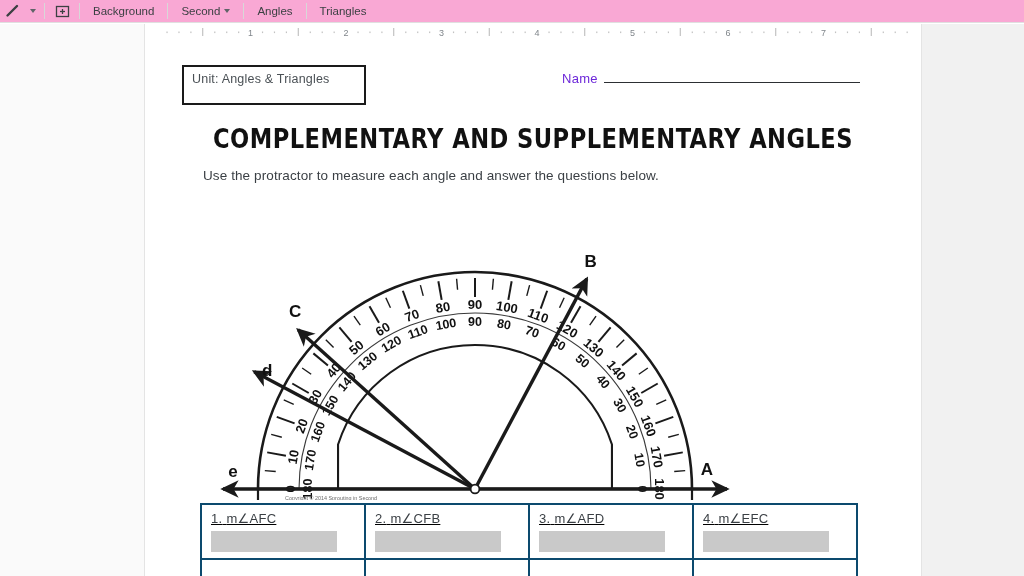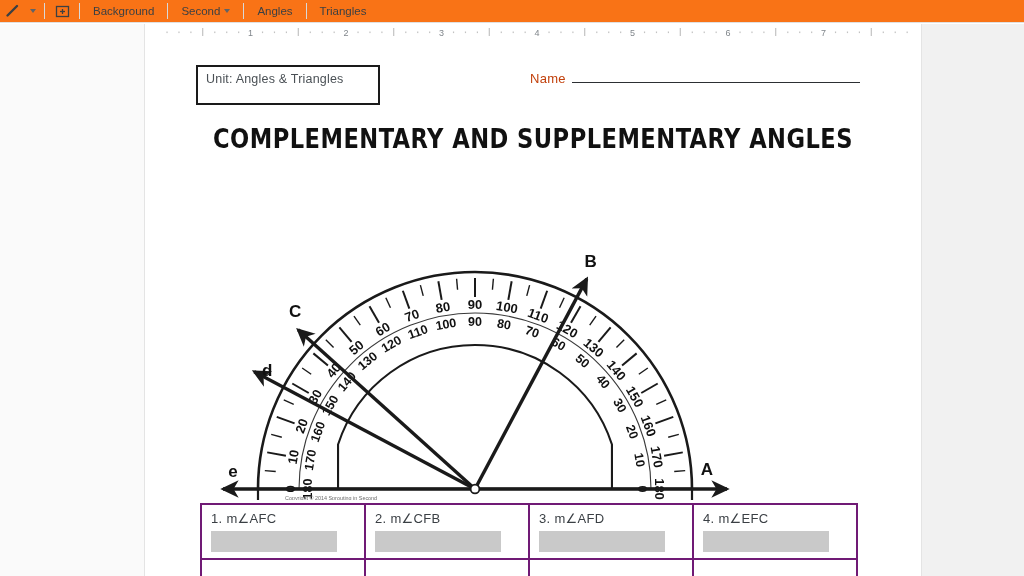--- a/index.html
+++ b/index.html
@@ -10,21 +10,21 @@
     overflow: hidden;
     background: #ffffff;
     font-family: "Liberation Sans", sans-serif;
   }
 
   
   #toolbar {
     position: absolute;
     left: 0; top: 0;
     width: 1024px; height: 23px;
-    background: #f97316;
+    background: #f9a8d4;
     border-bottom: 1px solid #e0e0e0;
     display: flex;
     align-items: center;
     box-sizing: border-box;
   }
   .tb-icon-btn {
     width: 26px; height: 22px;
     display: flex; align-items: center; justify-content: center;
     cursor: pointer;
   }
@@ -98,21 +98,21 @@
     position: absolute;
     left: 145px; top: 40px;
     width: 776px; height: 536px;
     background: #ffffff;
     overflow: hidden;
   }
 
   
   #unit-box {
     position: absolute;
-    left: 51px; top: 25px;
+    left: 37px; top: 25px;
     width: 184px; height: 40px;
     border: 2px solid #1a1a1a;
     box-sizing: border-box;
     padding: 4px 0 0 8px;
   }
   .unit-line {
     font-size: 12.5px;
     color: #4a5055;
     line-height: 16px;
     letter-spacing: 0.2px;
@@ -121,23 +121,24 @@
   
   #name-date {
     position: absolute;
     left: 385px; top: 22px;
     width: 330px;
   }
   .nd-row {
     display: flex;
     align-items: flex-end;
     font-size: 13px;
-    color: #c2410c;
+    color: #6d28d9;
     height: 24px;
     letter-spacing: 0.3px;
+    margin-left: 32px;
   }
   .nd-label { white-space: nowrap; }
   .nd-rule {
     flex: 1;
     border-bottom: 1.3px solid #2c2f33;
     margin-left: 6px;
     margin-bottom: 3px;
     height: 1px;
   }
   .nd-rule.short { flex: 0 0 44px; }
@@ -175,26 +176,27 @@
 
   
   #answer-table {
     position: absolute;
     left: 55px; top: 463px;
     width: 658px;
     border-collapse: collapse;
     table-layout: fixed;
   }
   #answer-table td {
-    border: 2px solid #701a75;
+    border: 2px solid #0c4a6e;
     width: 164px;
     height: 55px;
     vertical-align: top;
     padding: 6px 0 0 9px;
     box-sizing: border-box;
+    text-decoration: underline;
   }
   .q-label {
     font-size: 13px;
     color: #3a3f44;
     letter-spacing: 0.3px;
     display: block;
     margin-bottom: 5px;
   }
   .answer-blank {
     display: block;
@@ -323,20 +325,21 @@
   </div>
 
   <div id="name-date">
     <div class="nd-row">
       <span class="nd-label">Name</span>
       <span class="nd-rule"></span>
     </div>
   </div>
 
   <div id="worksheet-title">COMPLEMENTARY AND SUPPLEMENTARY ANGLES</div>
+  <div id="worksheet-subtitle">Use the protractor to measure each angle and answer the questions below.</div>
 
   <div id="figure">
     <svg id="protractor-svg" width="660" height="310" viewBox="0 0 660 310">
         <path d="M 55 299 A 217 217 0 0 1 489 299 Z" fill="#ffffff" stroke="#1a1a1a" stroke-width="2.6"></path>
         <rect x="55" y="299" width="434" height="14" fill="#ffffff" stroke="#1a1a1a" stroke-width="2.2"></rect>
         <path d="M 96 299 A 176 176 0 0 1 448 299" fill="none" stroke="#3a3a3a" stroke-width="1.1"></path>
         <path d="M 135.0478616534979 299 L 135.0478616534979 254.50155281000755 A 144 144 0 0 1 408.9521383465021 254.50155281000758 L 408.9521383465021 299" fill="none" stroke="#1a1a1a" stroke-width="2.1" stroke-linejoin="round"></path>
         <line x1="61" y1="299" x2="80" y2="299" stroke="#1a1a1a" stroke-width="2"></line>
         <line x1="61.802918702641676" y1="280.61013828024403" x2="72.76106038165088" y2="281.5688514504683" stroke="#1a1a1a" stroke-width="1.4"></line>
         <line x1="64.2055641144241" y1="262.3602345122777" x2="82.91691142165607" y2="265.65954988794937" stroke="#1a1a1a" stroke-width="2"></line>

